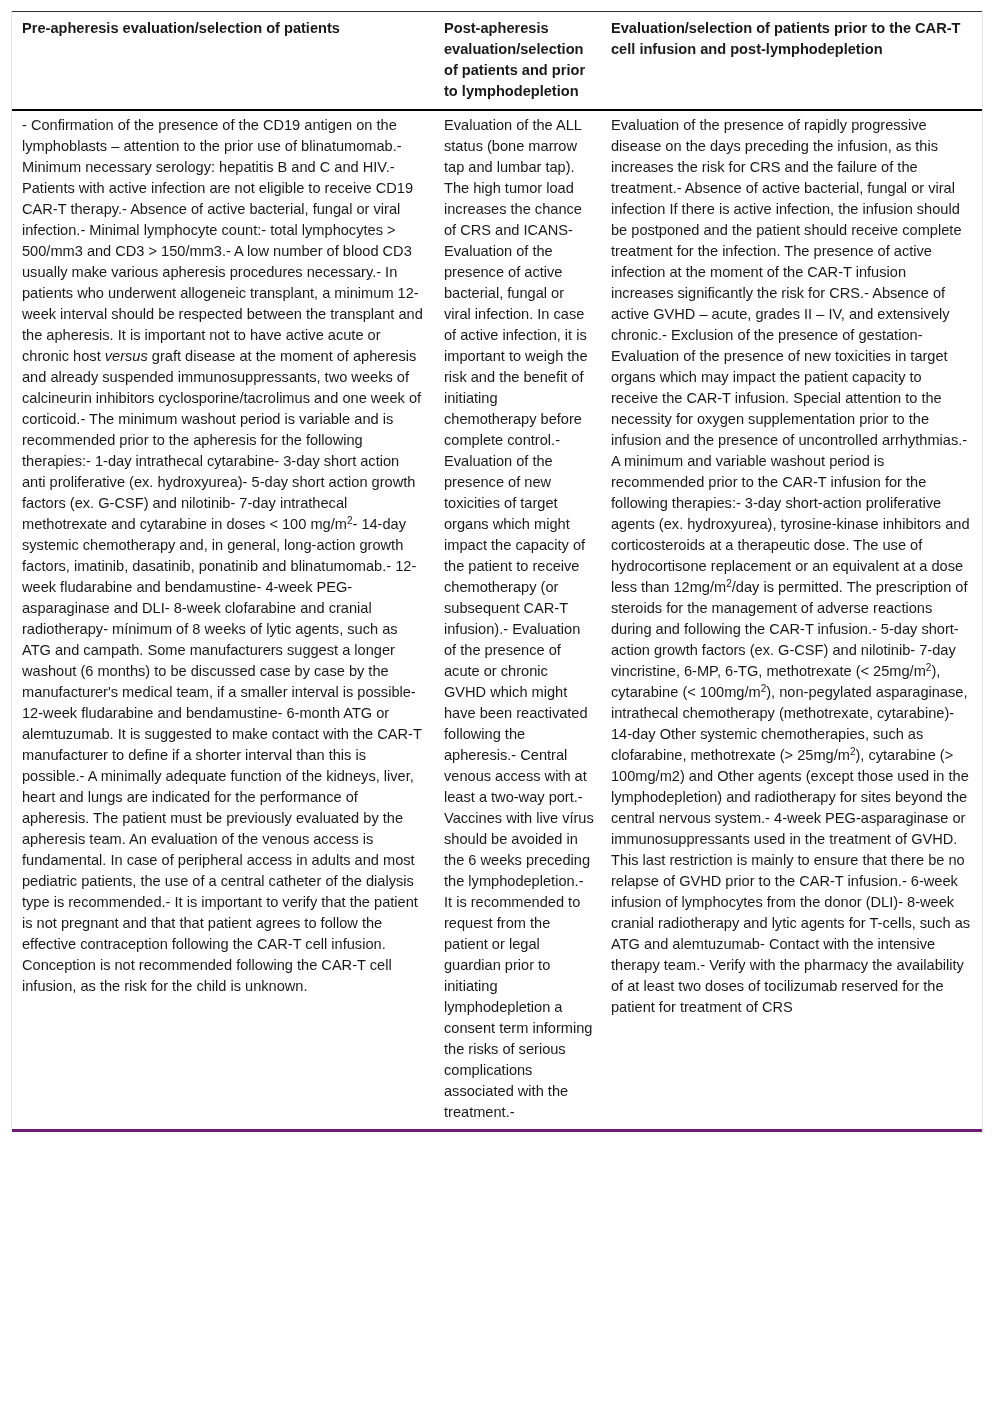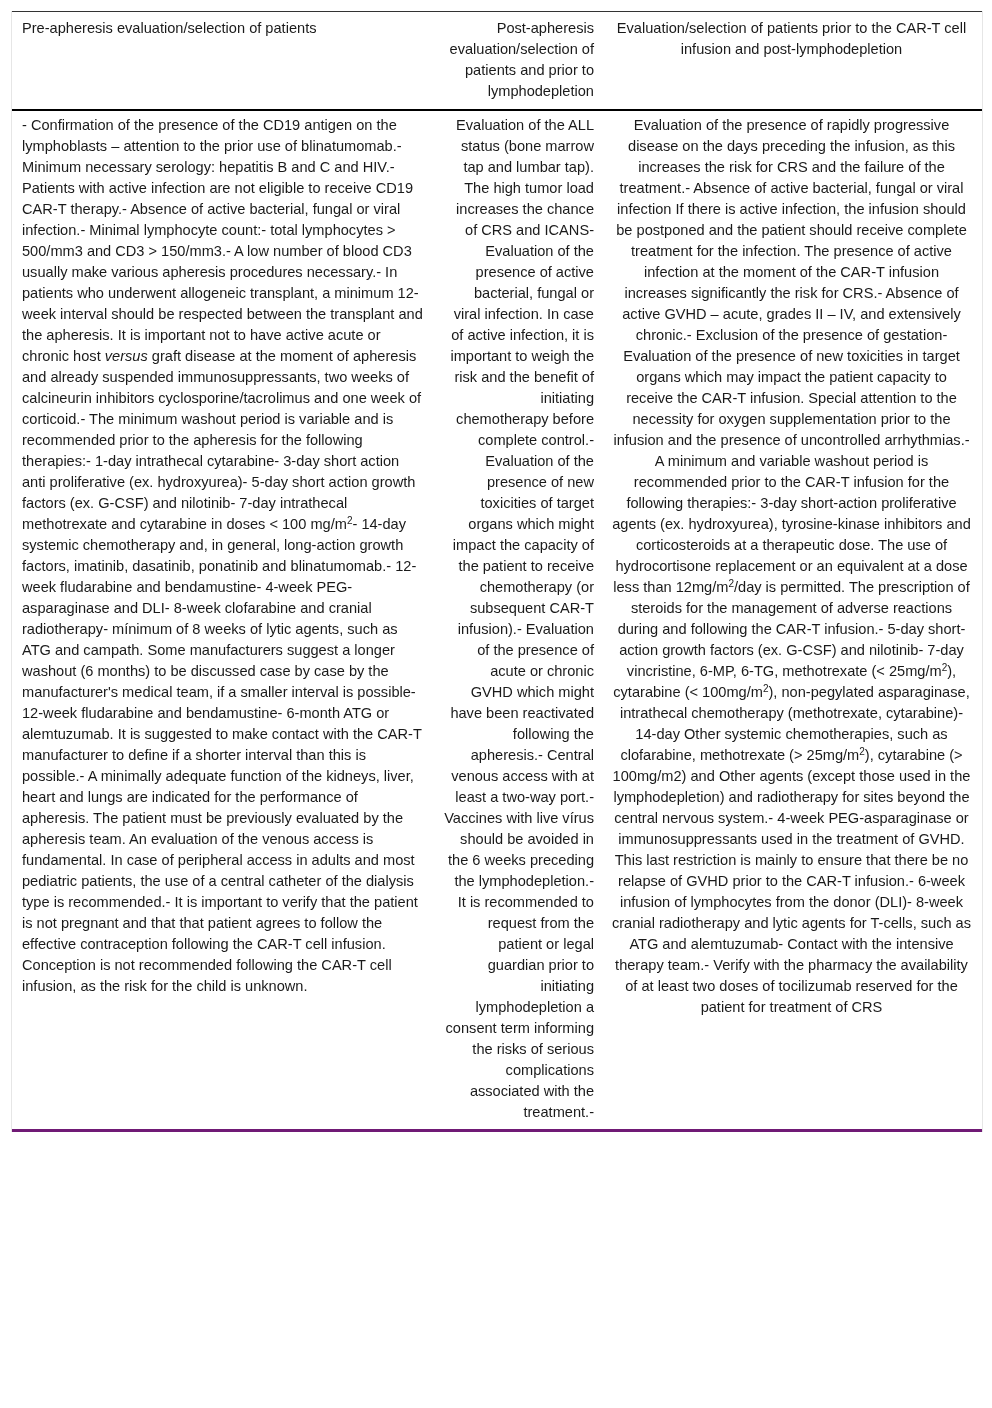--- a/index.html
+++ b/index.html
@@ -25,37 +25,37 @@
     table {
       border-collapse: collapse;
       width: 970px;
       table-layout: fixed;
     }
     thead th {
       border-top: 1px solid #333;
       border-bottom: 2px solid #000;
       text-align: left;
       vertical-align: top;
-      font-weight: normal;
+      font-weight: bold;
       font-size: 14.6px;
       line-height: 21px;
       padding: 6px 10px 7px 10px;
     }
     tbody td {
       border-bottom: 3px solid #701a75;
       vertical-align: top;
       font-size: 14.6px;
       line-height: 21px;
       padding: 4px 10px 6px 10px;
     }
     col.c1 { width: 424px; }
     col.c2 { width: 166px; }
     col.c3 { width: 380px; }
-    th.h2, td.d2 { padding-left: 8px; padding-right: 8px; text-align: right; }
-    th.h3, td.d3 { padding-left: 9px; padding-right: 10px; text-align: center; }
+    th.h2, td.d2 { padding-left: 8px; padding-right: 8px; }
+    th.h3, td.d3 { padding-left: 9px; padding-right: 10px; }
     sup { font-size: 10px; line-height: 0; vertical-align: 5px; }
   </style>
 </head>
 <body>
 
 <div class="table-wrap">
   <table>
     <colgroup>
       <col class="c1">
         <col class="c2">

